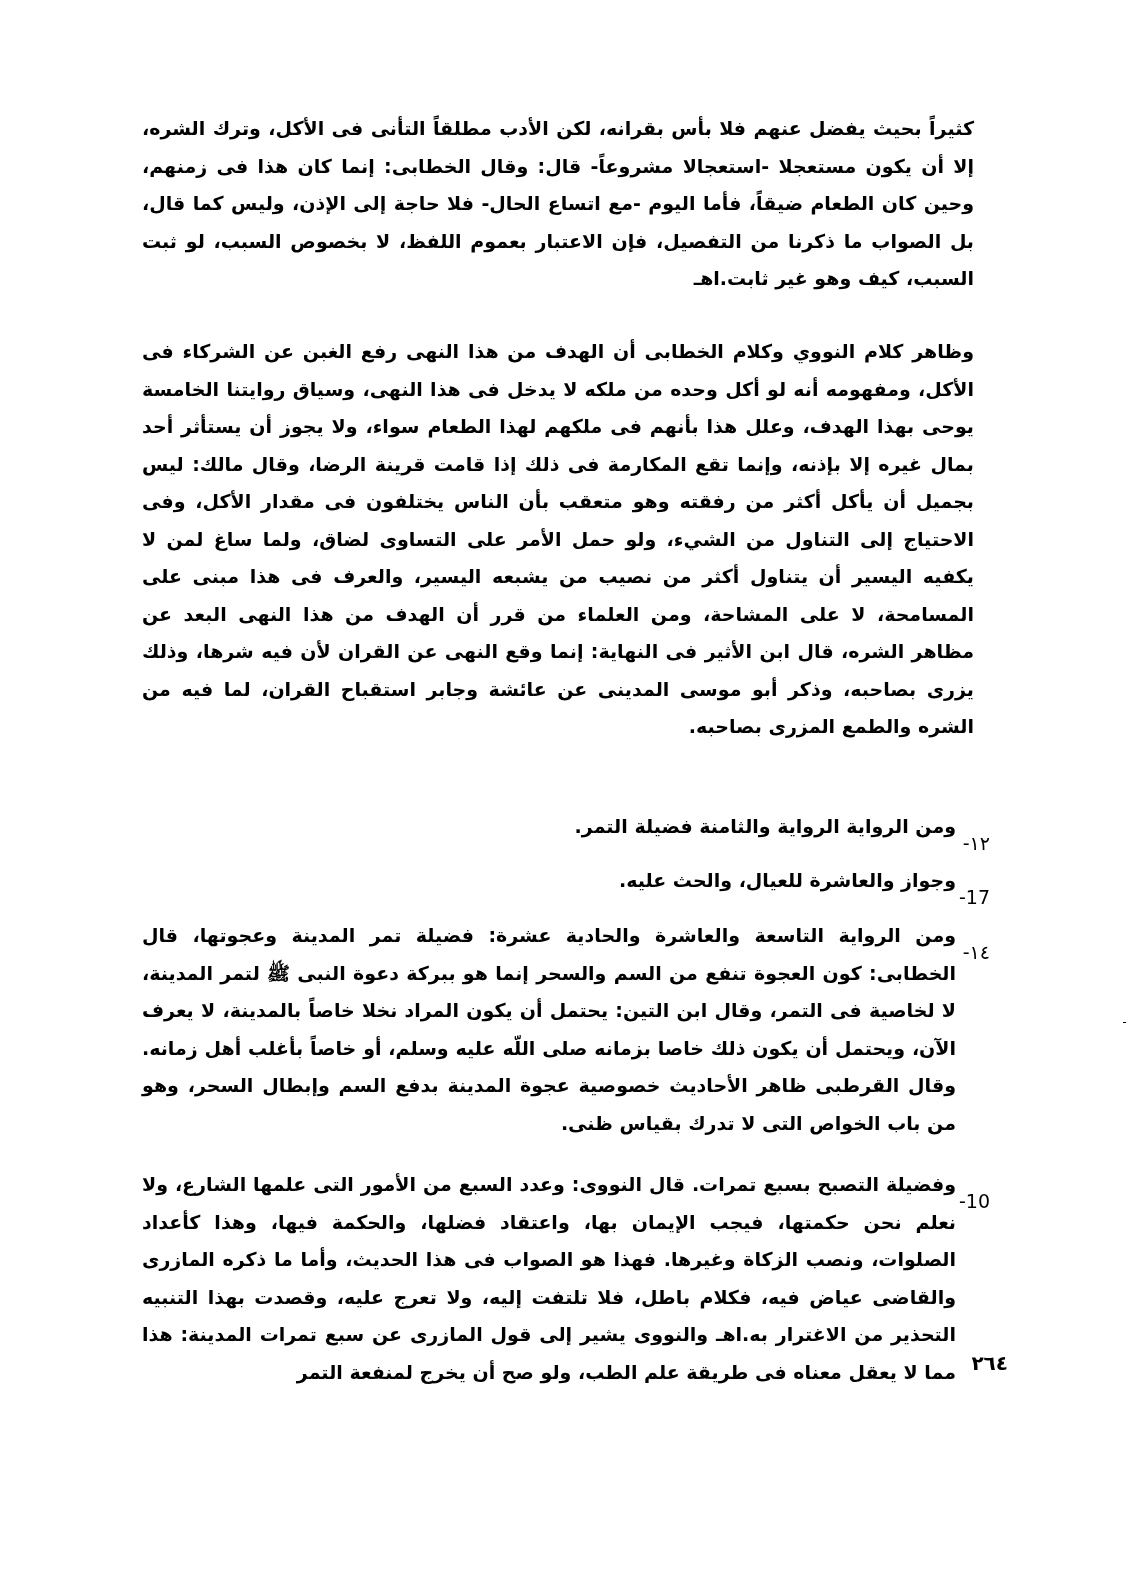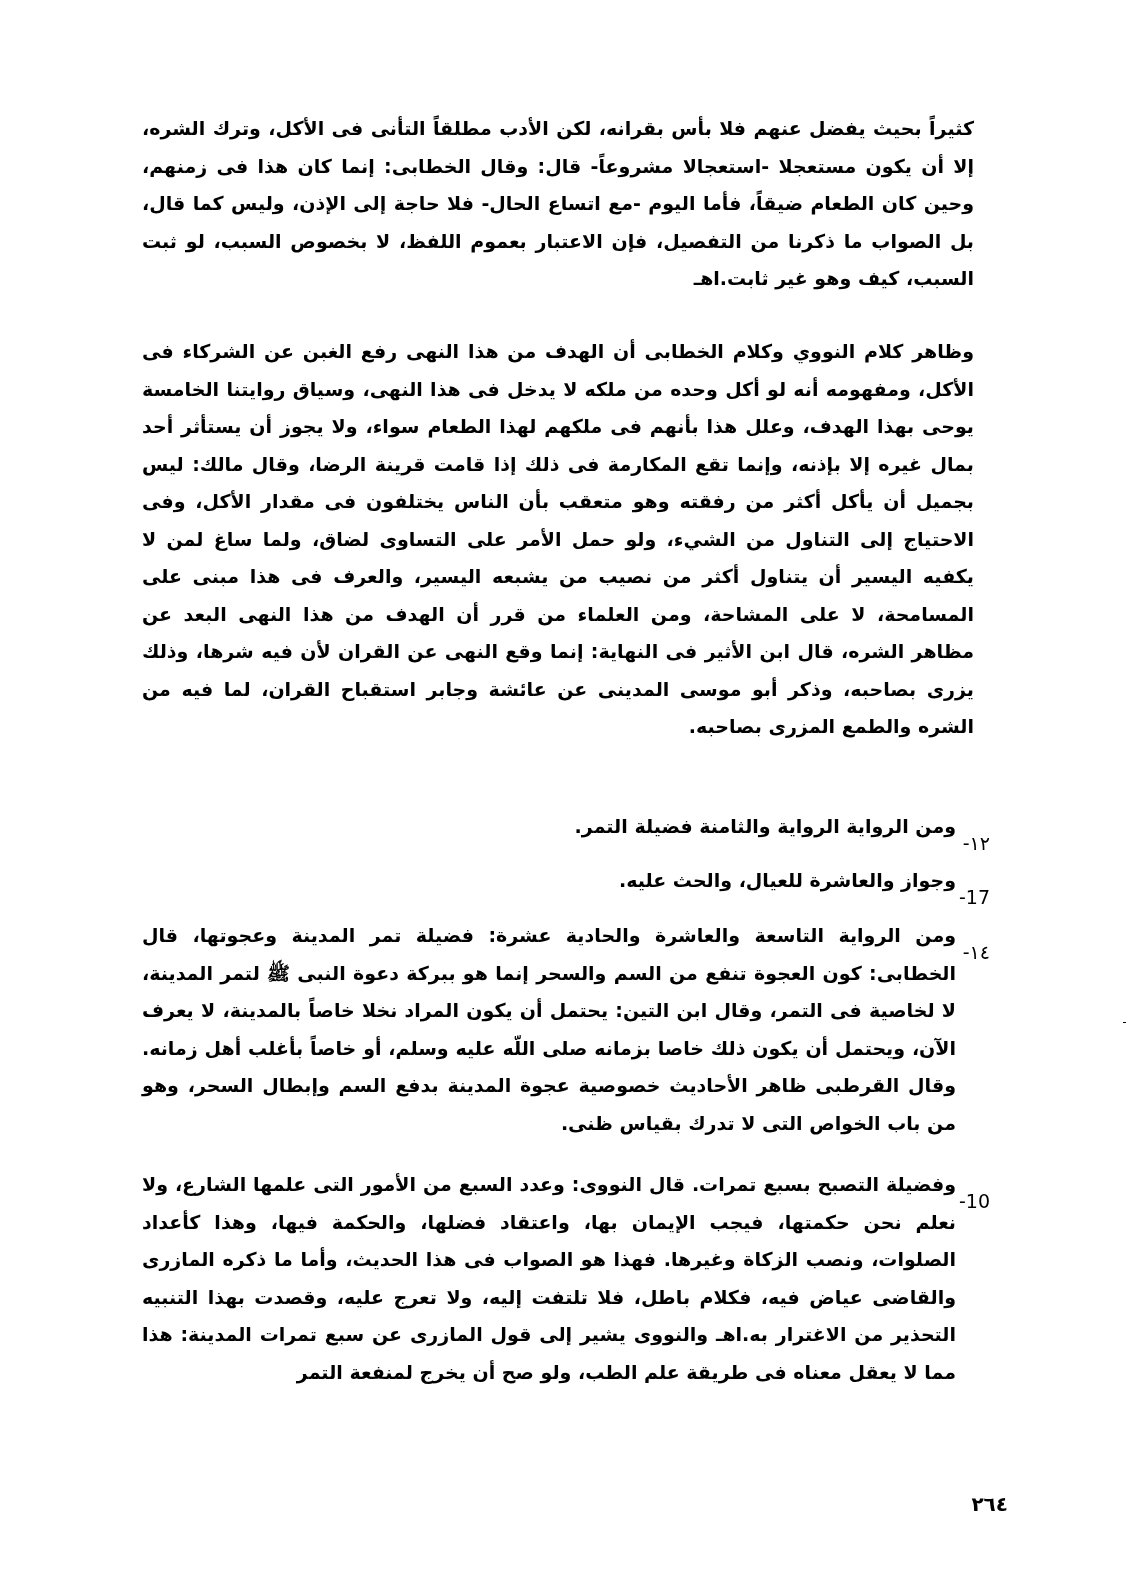--- a/index.html
+++ b/index.html
@@ -57,21 +57,21 @@
     }
     .item .body {
       display: block;
       margin-right: 34px;
       text-align: justify;
       text-align-last: right;
     }
     .page-number {
       position: absolute;
       left: 928px;
-      top: 1492px;
+      top: 1351px;
       width: 80px;
       direction: rtl;
       text-align: right;
       font-size: 20px;
       font-weight: bold;
       letter-spacing: 3px;
     }
     .stray-mark {
       position: absolute;
       left: 1123px;

